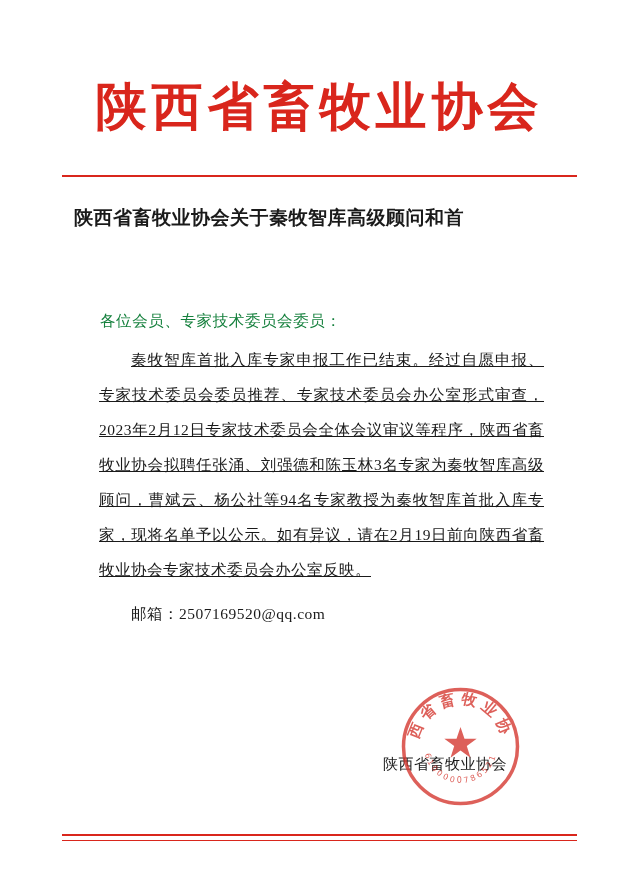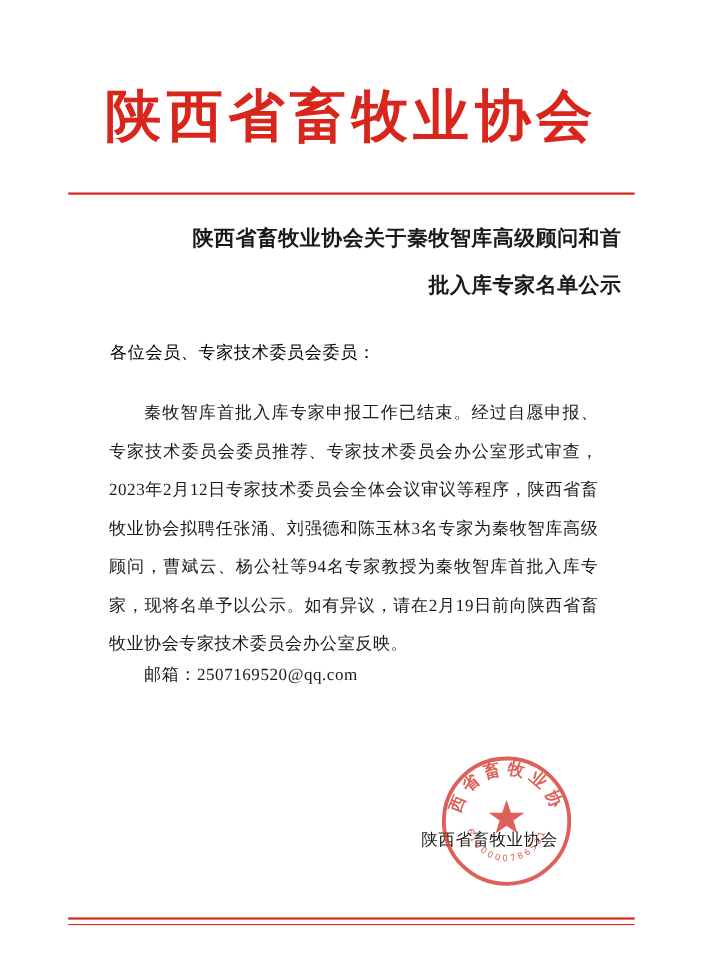--- a/index.html
+++ b/index.html
@@ -49,55 +49,56 @@
     height: 2px;
     background: #d9261c;
   }
 
   
   .doc-title {
     position: absolute;
     left: 74px;
     top: 196px;
     width: 491px;
-    text-align: right;
+    text-align: left;
     font-family: "DejaVu Serif", "Liberation Serif", serif;
     font-size: 19px;
     font-weight: 600;
     color: #1a1a1a;
     line-height: 42px;
     letter-spacing: 0.5px;
   }
   .doc-title-line {
     display: block;
   }
 
   
   .salutation {
     position: absolute;
     left: 100px;
     top: 306px;
     font-size: 15.5px;
-    color: #000000;
+    color: #15803d;
     letter-spacing: 0.6px;
     line-height: 30px;
   }
 
   .body-text {
     position: absolute;
     left: 99px;
-    top: 358px;
+    top: 342px;
     width: 445px;
     font-size: 15.5px;
     color: #1a1a1a;
     line-height: 35px;
     letter-spacing: 0.5px;
     text-align: justify;
     text-justify: inter-ideograph;
     text-indent: 32px;
+    text-decoration: underline;
   }
 
   
   .contact {
     position: absolute;
     left: 131px;
     top: 598px;
     font-size: 15.5px;
     color: #1a1a1a;
     line-height: 32px;
@@ -164,21 +165,20 @@
 <div class="page">
 
   <div class="masthead">
     <div class="org-title">陕西省畜牧业协会</div>
   </div>
 
   <div class="rule-top"></div>
 
   <div class="doc-title">
     <span class="doc-title-line">陕西省畜牧业协会关于秦牧智库高级顾问和首</span>
-    <span class="doc-title-line">批入库专家名单公示</span>
   </div>
 
   <div class="salutation">各位会员、专家技术委员会委员：</div>
 
   <div class="body-text">秦牧智库首批入库专家申报工作已结束。经过自愿申报、专家技术委员会委员推荐、专家技术委员会办公室形式审查，2023年2月12日专家技术委员会全体会议审议等程序，陕西省畜牧业协会拟聘任张涌、刘强德和陈玉林3名专家为秦牧智库高级顾问，曹斌云、杨公社等94名专家教授为秦牧智库首批入库专家，现将名单予以公示。如有异议，请在2月19日前向陕西省畜牧业协会专家技术委员会办公室反映。</div>
 
   <div class="contact">
     <div>邮箱：2507169520@qq.com</div>
   </div>
 

